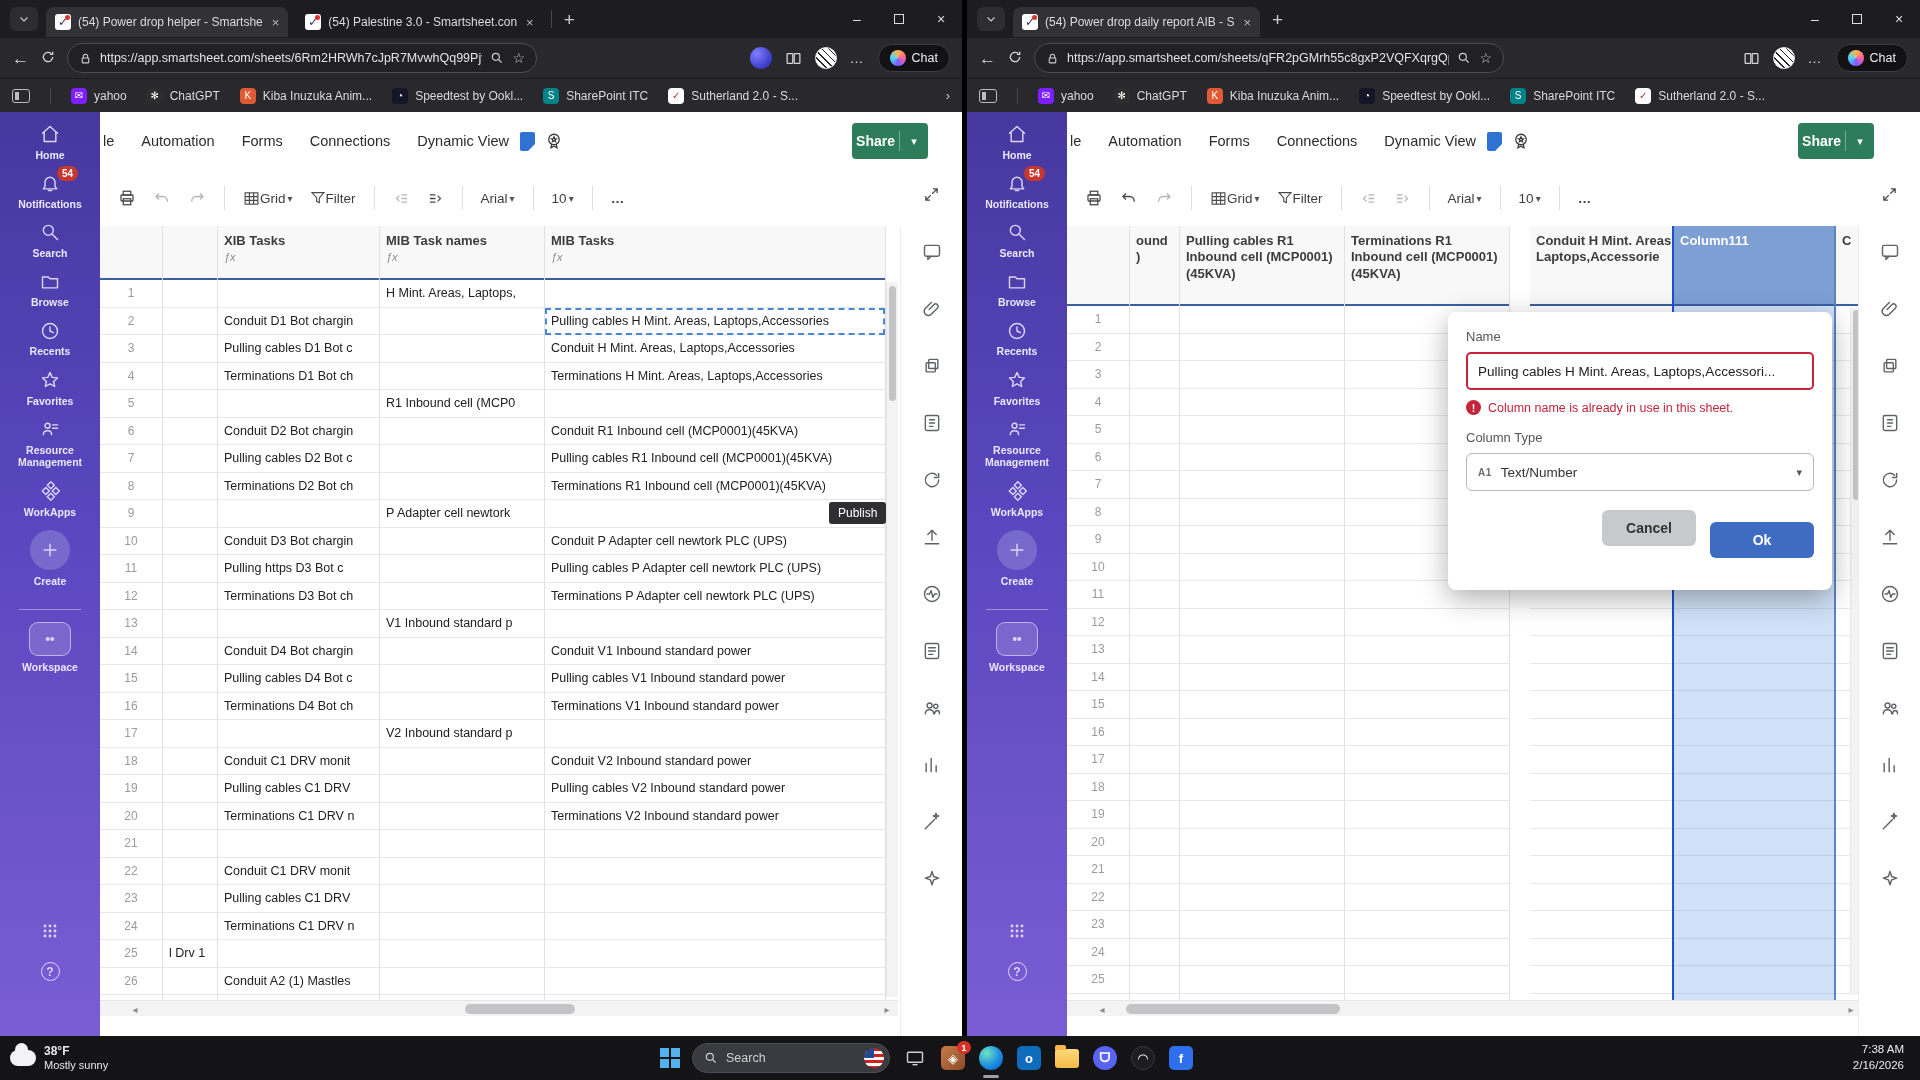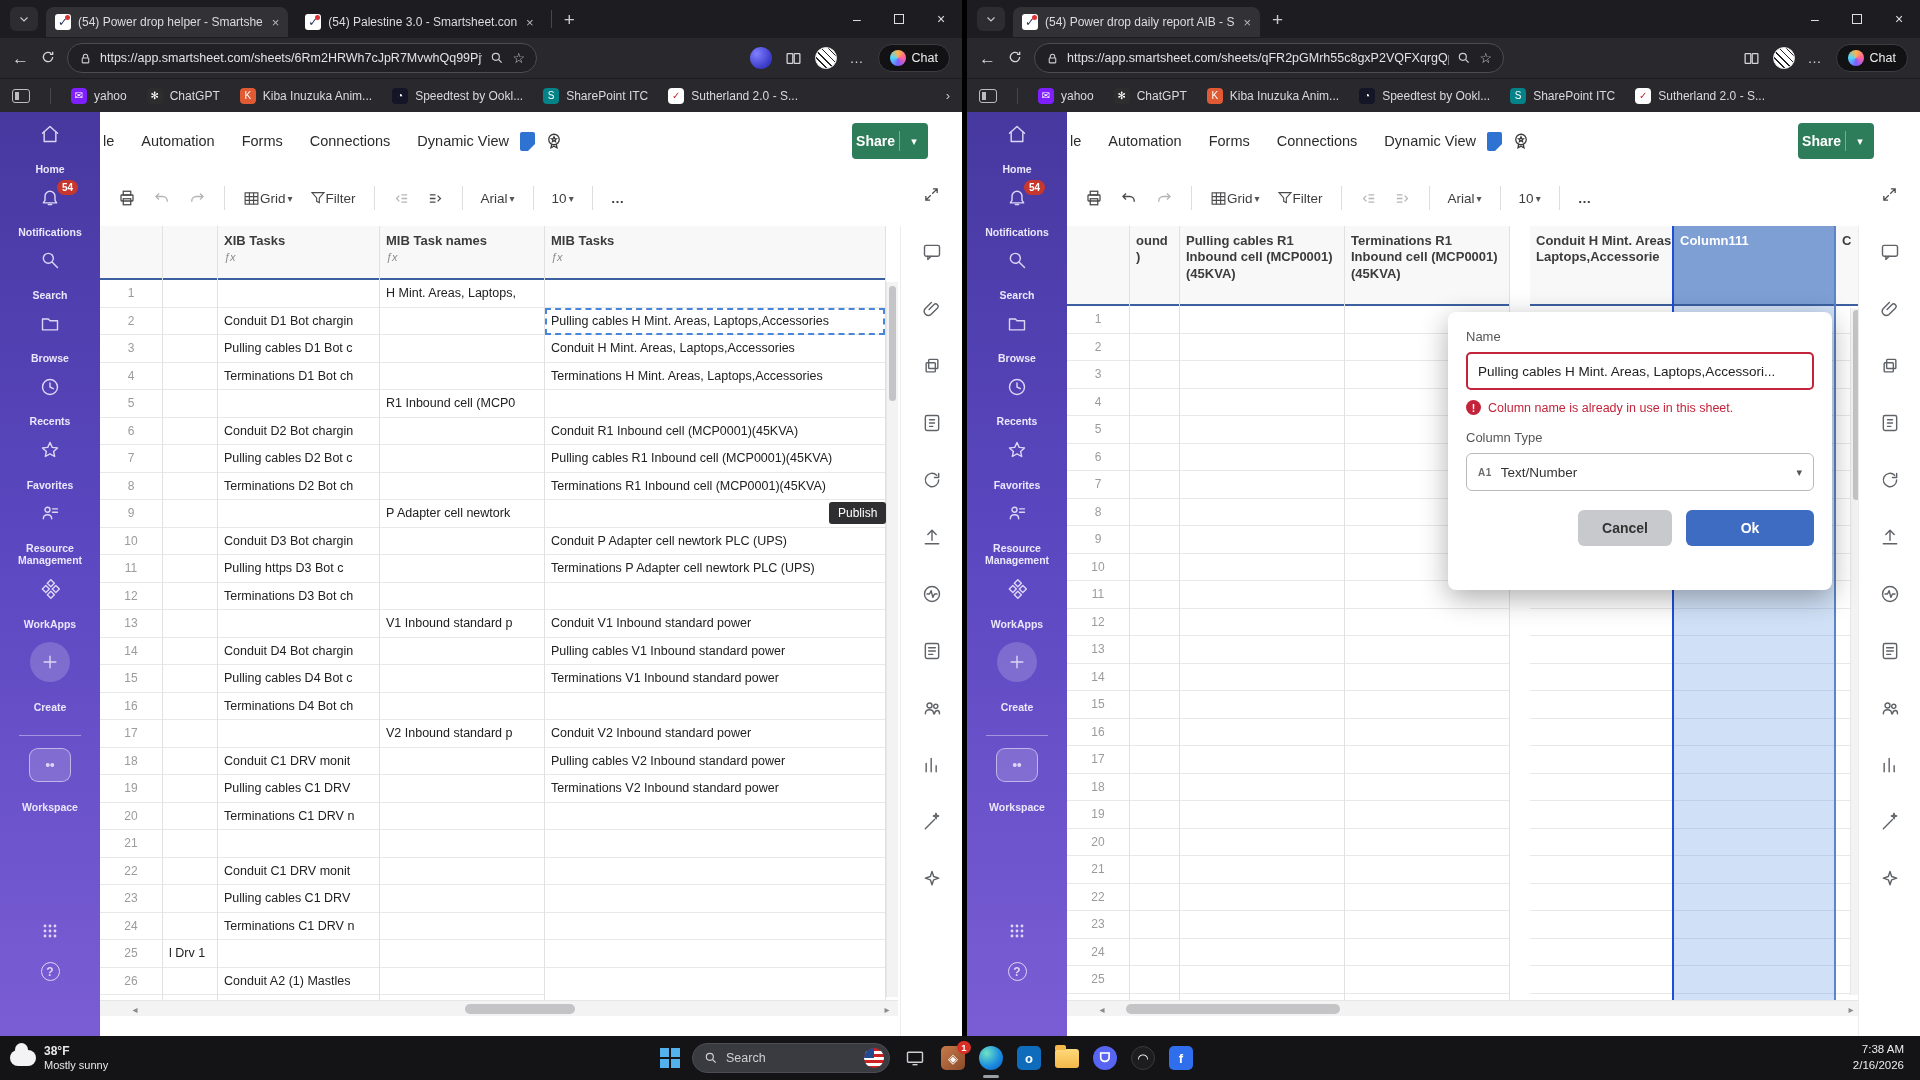--- a/index.html
+++ b/index.html
@@ -49,21 +49,21 @@
   .bmlead{width:18px;height:14px;border:1.4px solid #bdbdc0;border-radius:3px;position:relative;flex:none;}
   .bmlead::after{content:"";position:absolute;left:2px;top:2px;bottom:2px;width:4px;background:#bdbdc0;}
   .bmsep{width:1px;height:16px;background:#46464c;flex:none;}
   .bmmore{margin-left:auto;color:#c9c9cc;font-size:13px;}
 
   
   .appwrap{position:absolute;top:112px;left:0;right:0;bottom:0;background:#fff;overflow:hidden;}
   .snav{position:absolute;left:0;top:0;bottom:0;width:100px;color:#eae6fb;
     background:linear-gradient(180deg,#47389f 0%,#5a47c0 45%,#7a5dd4 100%);
     display:flex;flex-direction:column;align-items:center;padding-top:12px;}
-  .snav-item{display:flex;flex-direction:column;align-items:center;gap:16px;margin-bottom:12px;
+  .snav-item{display:flex;flex-direction:column;align-items:center;gap:2px;margin-bottom:12px;
     font-size:10.5px;font-weight:bold;text-align:center;line-height:1.2;width:94px;position:relative;}
   .snav-item svg{stroke:#ddd6f6;}
   .nbadge{position:absolute;top:-7px;left:54px;background:#c8372d;color:#fff;font-size:10px;font-weight:bold;
     border-radius:9px;padding:1.5px 5px;}
   .createbtn{width:40px;height:40px;border-radius:50%;background:rgba(255,255,255,.18);display:flex;
     align-items:center;justify-content:center;margin-bottom:3px;}
   .snav-div{width:62px;height:1px;background:rgba(255,255,255,.4);margin:9px 0 12px;}
   .wsbox{width:42px;height:34px;border-radius:9px;background:rgba(255,255,255,.16);border:1.5px solid rgba(255,255,255,.5);
     display:flex;align-items:center;justify-content:center;margin-bottom:3px;}
   .snav-bottom{margin-top:auto;display:flex;flex-direction:column;align-items:center;gap:17px;padding-bottom:14px;}
@@ -130,21 +130,21 @@
   .derricon{width:15px;height:15px;border-radius:50%;background:#c4243a;color:#fff;font-size:10.5px;font-weight:bold;
     display:flex;align-items:center;justify-content:center;flex:none;}
   .dtype{margin-top:15px;}
   .dselect{margin-top:8px;height:38px;border:1px solid #b9b9bb;border-radius:6px;display:flex;align-items:center;
     padding:0 11px;gap:9px;font-size:13.5px;color:#333;}
   .a1{font-size:10px;color:#6c6c6e;font-weight:bold;letter-spacing:.5px;}
   .dselect .caret{margin-left:auto;color:#555;font-size:11px;}
   .dbtns{display:flex;justify-content:flex-end;gap:14px;margin-top:19px;}
   .dbtn{height:36px;border-radius:6px;display:flex;align-items:center;justify-content:center;font-size:14px;font-weight:bold;}
   .dbtn.cancel{width:94px;background:#c7c9cc;color:#333;}
-  .dbtn.ok{width:128px;background:#3e6cc2;color:#fff;}
+  .dbtn.ok{width:104px;background:#3e6cc2;color:#fff;margin-top:12px;}
 
   
   .taskbar{position:absolute;left:0;top:1036px;width:1920px;height:44px;background:#141417;display:flex;
     align-items:center;color:#fff;}
   .weather{display:flex;align-items:center;gap:8px;padding-left:10px;width:200px;}
   .cloud{width:26px;height:16px;background:#f3f3f5;border-radius:8px;position:relative;}
   .cloud::before{content:"";position:absolute;left:5px;top:-7px;width:13px;height:13px;border-radius:50%;background:#f3f3f5;}
   .wtxt{font-size:11px;line-height:1.25;color:#e8e8ea;}
   .wtxt b{font-size:12px;}
   .tb-center{position:absolute;left:660px;display:flex;align-items:center;gap:12px;height:44px;}
@@ -580,20 +580,21 @@
             <div class="cell"></div>
             <div class="cell marquee">Pulling cables H Mint. Areas, Laptops,Accessories</div>
             <div class="cell">Conduit H Mint. Areas, Laptops,Accessories</div>
             <div class="cell">Terminations H Mint. Areas, Laptops,Accessories</div>
             <div class="cell"></div>
             <div class="cell">Conduit R1 Inbound cell (MCP0001)(45KVA)</div>
             <div class="cell">Pulling cables R1 Inbound cell (MCP0001)(45KVA)</div>
             <div class="cell">Terminations R1 Inbound cell (MCP0001)(45KVA)</div>
             <div class="cell"></div>
             <div class="cell">Conduit P Adapter cell newtork PLC (UPS)</div>
+            <div class="cell">Pulling cables P Adapter cell newtork PLC (UPS)</div>
             <div class="cell">Terminations P Adapter cell newtork PLC (UPS)</div>
             <div class="cell"></div>
             <div class="cell">Conduit V1 Inbound standard power</div>
             <div class="cell">Pulling cables V1 Inbound standard power</div>
             <div class="cell">Terminations V1 Inbound standard power</div>
             <div class="cell"></div>
             <div class="cell">Conduit V2 Inbound standard power</div>
             <div class="cell">Pulling cables V2 Inbound standard power</div>
             <div class="cell">Terminations V2 Inbound standard power</div>
             <div class="cell"></div>

